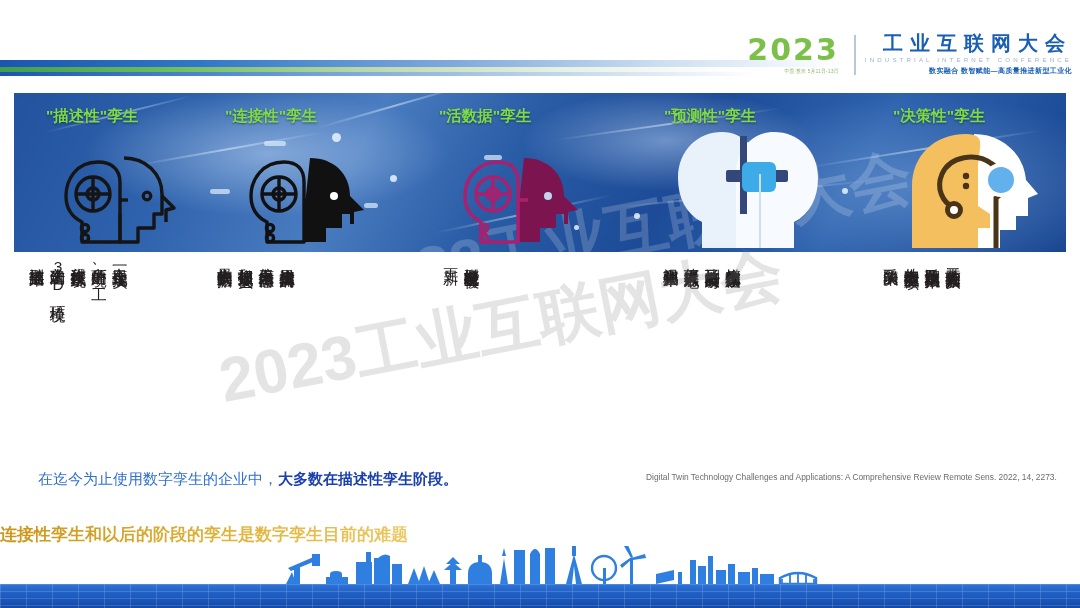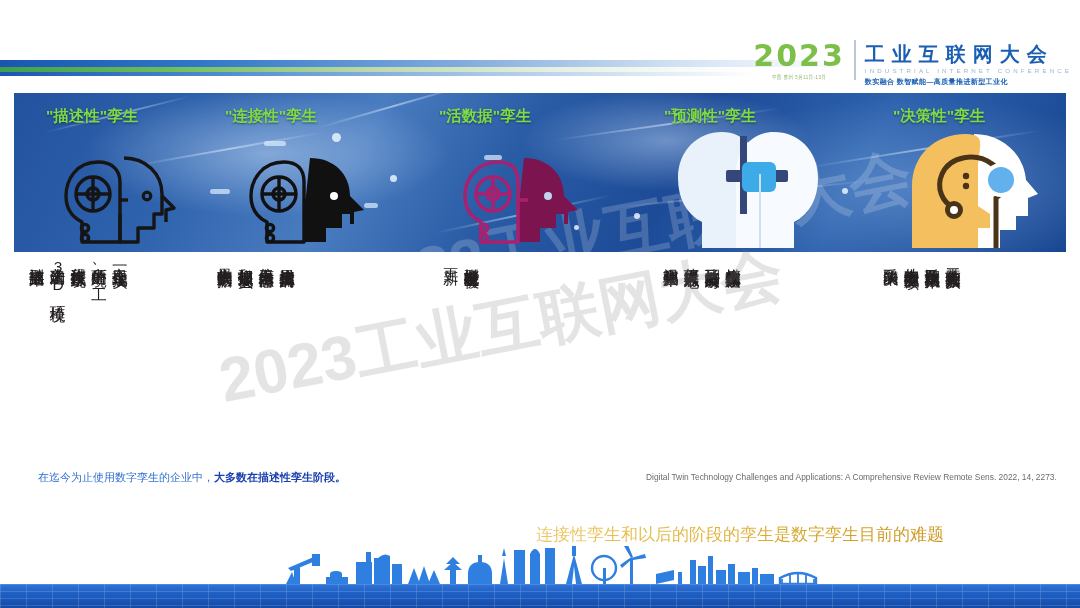--- a/index.html
+++ b/index.html
@@ -13,27 +13,27 @@
   
   #rule-a{position:absolute;left:0;top:60px;width:1080px;height:7px;
      background:linear-gradient(90deg,#1a56b0 0%,#2f76c8 18%,#7fa9dd 42%,#cfe0f2 62%,#ffffff 78%);}
   #rule-b{position:absolute;left:0;top:67px;width:1080px;height:5px;
      background:linear-gradient(90deg,#3f9e4f 0%,#6fbf5a 16%,#bcd9a8 34%,#e8f1e4 52%,#ffffff 68%);}
   #rule-c{position:absolute;left:0;top:72px;width:1080px;height:4px;
      background:linear-gradient(90deg,#1a56b0 0%,#4f8ad0 20%,#a9c7e8 45%,#ffffff 70%);}
 
   
   #logo{position:absolute;right:8px;top:33px;display:flex;align-items:center;}
-  #logo-left{text-align:center;padding-right:9px;}
+  #logo-left{text-align:right;padding-right:15px;}
   #logo-year{font-size:30px;font-weight:700;color:#7cc04a;letter-spacing:2px;line-height:1;
      font-family:"DejaVu Sans",sans-serif;}
   #logo-date{font-size:4.4px;color:#8fb36a;letter-spacing:.5px;margin-top:4px;white-space:nowrap;
      transform:scaleY(1.25);}
   #logo-div{width:2px;height:40px;background:#b9c7d6;margin:0 9px 0 0;}
-  #logo-right{text-align:left;margin-top:11px;}
+  #logo-right{text-align:right;}
   #logo-cn{font-size:20px;font-weight:700;color:#1a5fb4;letter-spacing:7px;line-height:1;white-space:nowrap;}
   #logo-en{font-size:6.2px;color:#9db4cd;letter-spacing:3.1px;margin-top:3px;white-space:nowrap;}
   #logo-slogan{font-size:7px;color:#1a5fb4;font-weight:700;letter-spacing:.4px;margin-top:3px;white-space:nowrap;}
 
   
   #banner{position:absolute;left:14px;top:93px;width:1052px;height:159px;overflow:hidden;
      background:#1b4f9c;}
   #banner-bg{position:absolute;inset:0;
      background:
        radial-gradient(ellipse 260px 90px at 24% 38%, rgba(190,215,245,.55), rgba(190,215,245,0) 70%),
@@ -51,25 +51,25 @@
   .head-wrap{position:absolute;bottom:0;}
 
   
   #columns{position:absolute;left:0;top:256px;width:1080px;height:200px;}
   .col{position:absolute;top:0;display:flex;flex-direction:row-reverse;}
   .vline{writing-mode:vertical-rl;text-orientation:upright;font-size:15.5px;line-height:1.34;
      color:#231f20;font-family:"Liberation Sans","DejaVu Sans",sans-serif;letter-spacing:.6px;
      white-space:nowrap;}
 
   
-  #summary{position:absolute;left:38px;top:470px;font-size:11px;color:#2f6fd0;white-space:nowrap;}
+  #summary{position:absolute;left:38px;top:470px;font-size:15px;color:#2f6fd0;white-space:nowrap;}
   #summary b{color:#1a3faf;font-weight:700;}
   #citation{position:absolute;left:646px;top:472px;font-size:8.4px;color:#6b6b6b;white-space:nowrap;
      font-family:"Liberation Sans",sans-serif;}
-  #highlight{position:absolute;left:0;top:523px;width:944px;text-align:right;font-size:17px;font-weight:400;
+  #highlight{position:absolute;left:0;top:523px;width:944px;text-align:left;font-size:17px;font-weight:700;
      color:#d4a017;white-space:nowrap;
      background:linear-gradient(90deg,#c9951a 0%,#e0b43c 25%,#f0cf72 50%,#e0b43c 75%,#c9951a 100%);
      -webkit-background-clip:text;background-clip:text;-webkit-text-fill-color:transparent;}
 
   
   #footer{position:absolute;left:0;bottom:0;width:1080px;height:62px;overflow:hidden;}
   #ground{position:absolute;left:0;bottom:0;width:1080px;height:24px;
      background:linear-gradient(180deg,#2f74d8 0%,#1f5fc4 40%,#1449a8 100%);}
   #ground-grid{position:absolute;inset:0;opacity:.30;
      background-image:linear-gradient(rgba(255,255,255,.5) 1px,transparent 1px),

